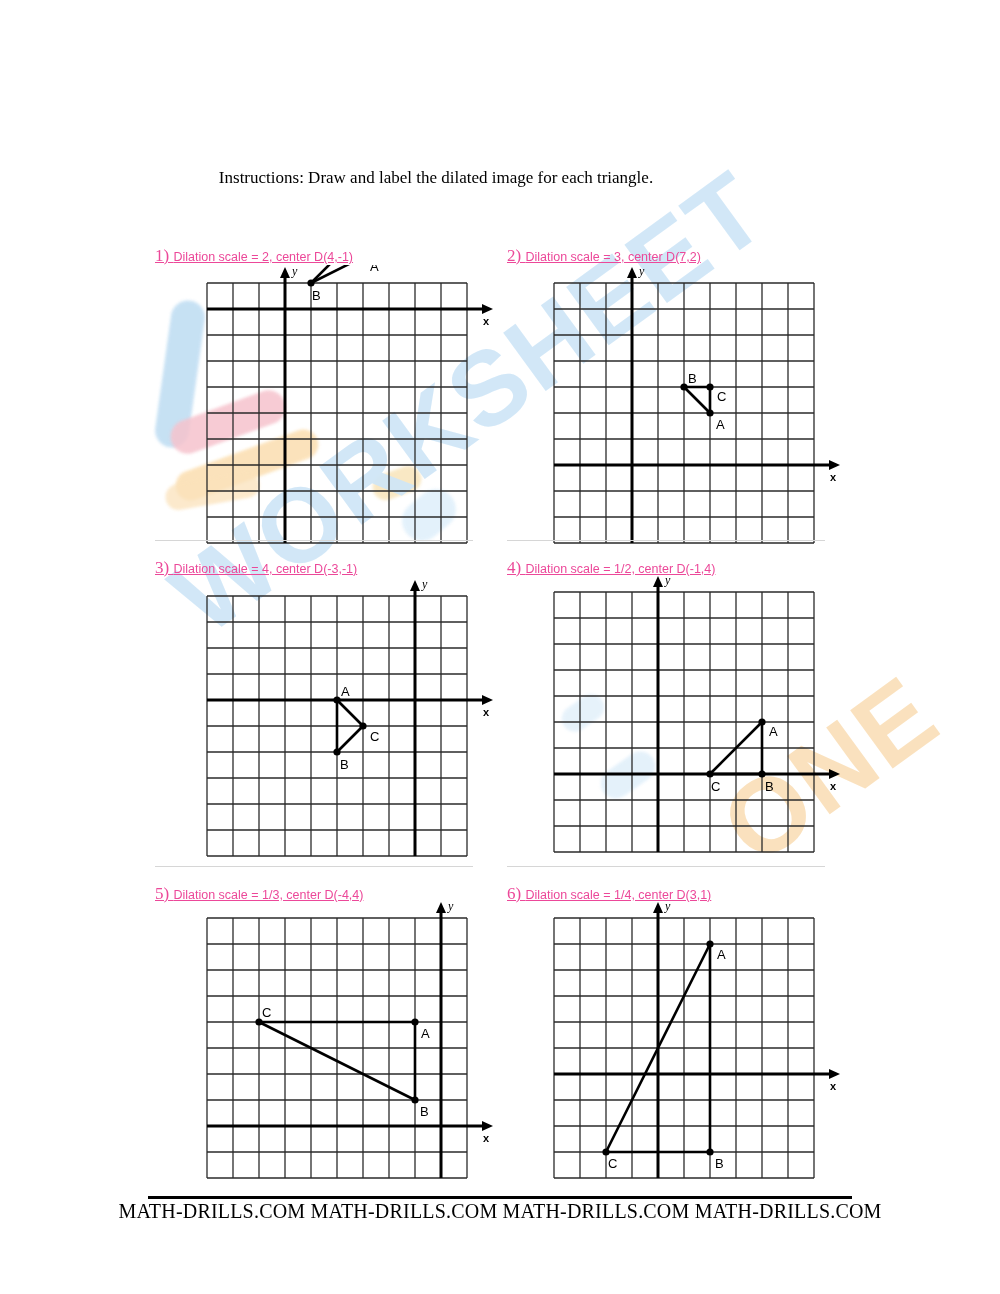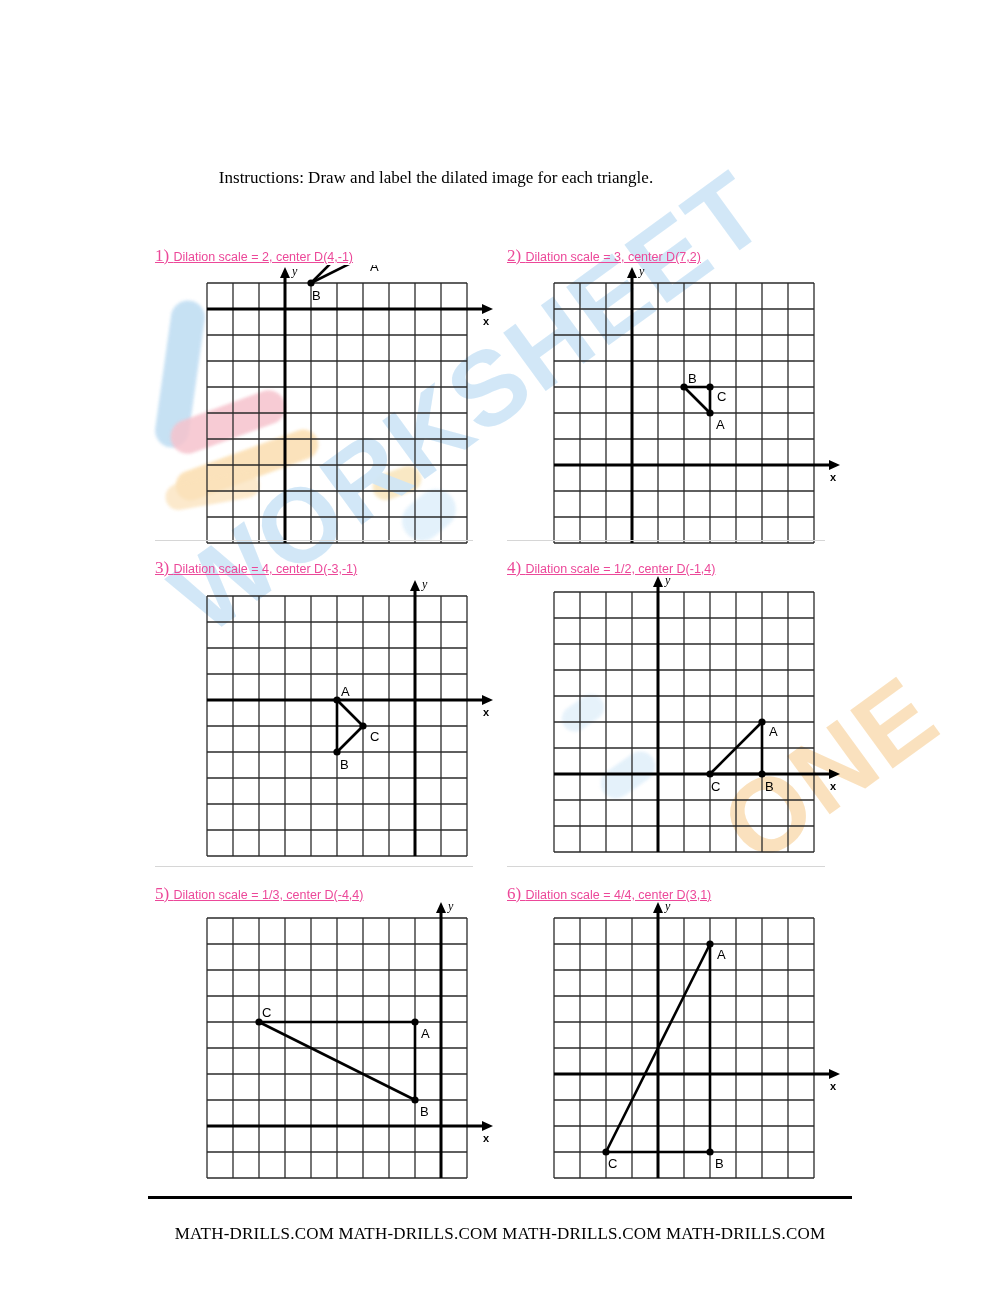--- a/index.html
+++ b/index.html
@@ -107,23 +107,22 @@
   .grid-wrap { position:absolute; }
   .grid-canvas { display:block; }
 
   
   #footer-rule {
     position:absolute; left:148px; top:1196px; width:704px; height:3px;
     background:#000;
   }
   #footer-text {
     position:absolute; left:0; top:1200px; width:1000px;
-    text-align:center; font-size:17px; color:#000;
+    text-align:center; font-size:20px; color:#000;
     letter-spacing:.2px;
-    margin-top:24px;
   }
 </style>
 </head>
 <body>
 
 <div id="watermark-layer">
   <div class="wm-blob" id="wm-logo-blue"></div>
   <div class="wm-blob" id="wm-logo-pink"></div>
   <div class="wm-blob" id="wm-logo-orange1"></div>
   <div class="wm-blob" id="wm-logo-orange2"></div>
@@ -388,21 +387,21 @@
             <text x="220" y="138" font-size="13" font-family="&quot;Liberation Sans&quot;, sans-serif" fill="#000">A</text>
             <circle cx="214" cy="200" r="3.6" fill="#000"></circle>
             <text x="219" y="216" font-size="13" font-family="&quot;Liberation Sans&quot;, sans-serif" fill="#000">B</text>
             <circle cx="58" cy="122" r="3.6" fill="#000"></circle>
             <text x="61" y="117" font-size="13" font-family="&quot;Liberation Sans&quot;, sans-serif" fill="#000">C</text>
           </svg>
         </div>
       </div>
       <div class="problem" style="left: 507px; top: 866px;">
         <div class="prob-divider"></div>
-        <div class="prob-label"><span class="prob-index">6) </span><span>Dilation scale = 4/4, center D(3,1)</span></div>
+        <div class="prob-label"><span class="prob-index">6) </span><span>Dilation scale = 1/4, center D(3,1)</span></div>
         <div class="grid-wrap" style="left: 41px; top: 34px;">
           <svg class="grid-canvas" width="312" height="286">
             <g>
               <line x1="6" y1="18" x2="6" y2="278" stroke="#2a2a2a" stroke-width="1.3"></line>
               <line x1="32" y1="18" x2="32" y2="278" stroke="#2a2a2a" stroke-width="1.3"></line>
               <line x1="58" y1="18" x2="58" y2="278" stroke="#2a2a2a" stroke-width="1.3"></line>
               <line x1="84" y1="18" x2="84" y2="278" stroke="#2a2a2a" stroke-width="1.3"></line>
               <line x1="110" y1="18" x2="110" y2="278" stroke="#2a2a2a" stroke-width="1.3"></line>
               <line x1="136" y1="18" x2="136" y2="278" stroke="#2a2a2a" stroke-width="1.3"></line>
               <line x1="162" y1="18" x2="162" y2="278" stroke="#2a2a2a" stroke-width="1.3"></line>

